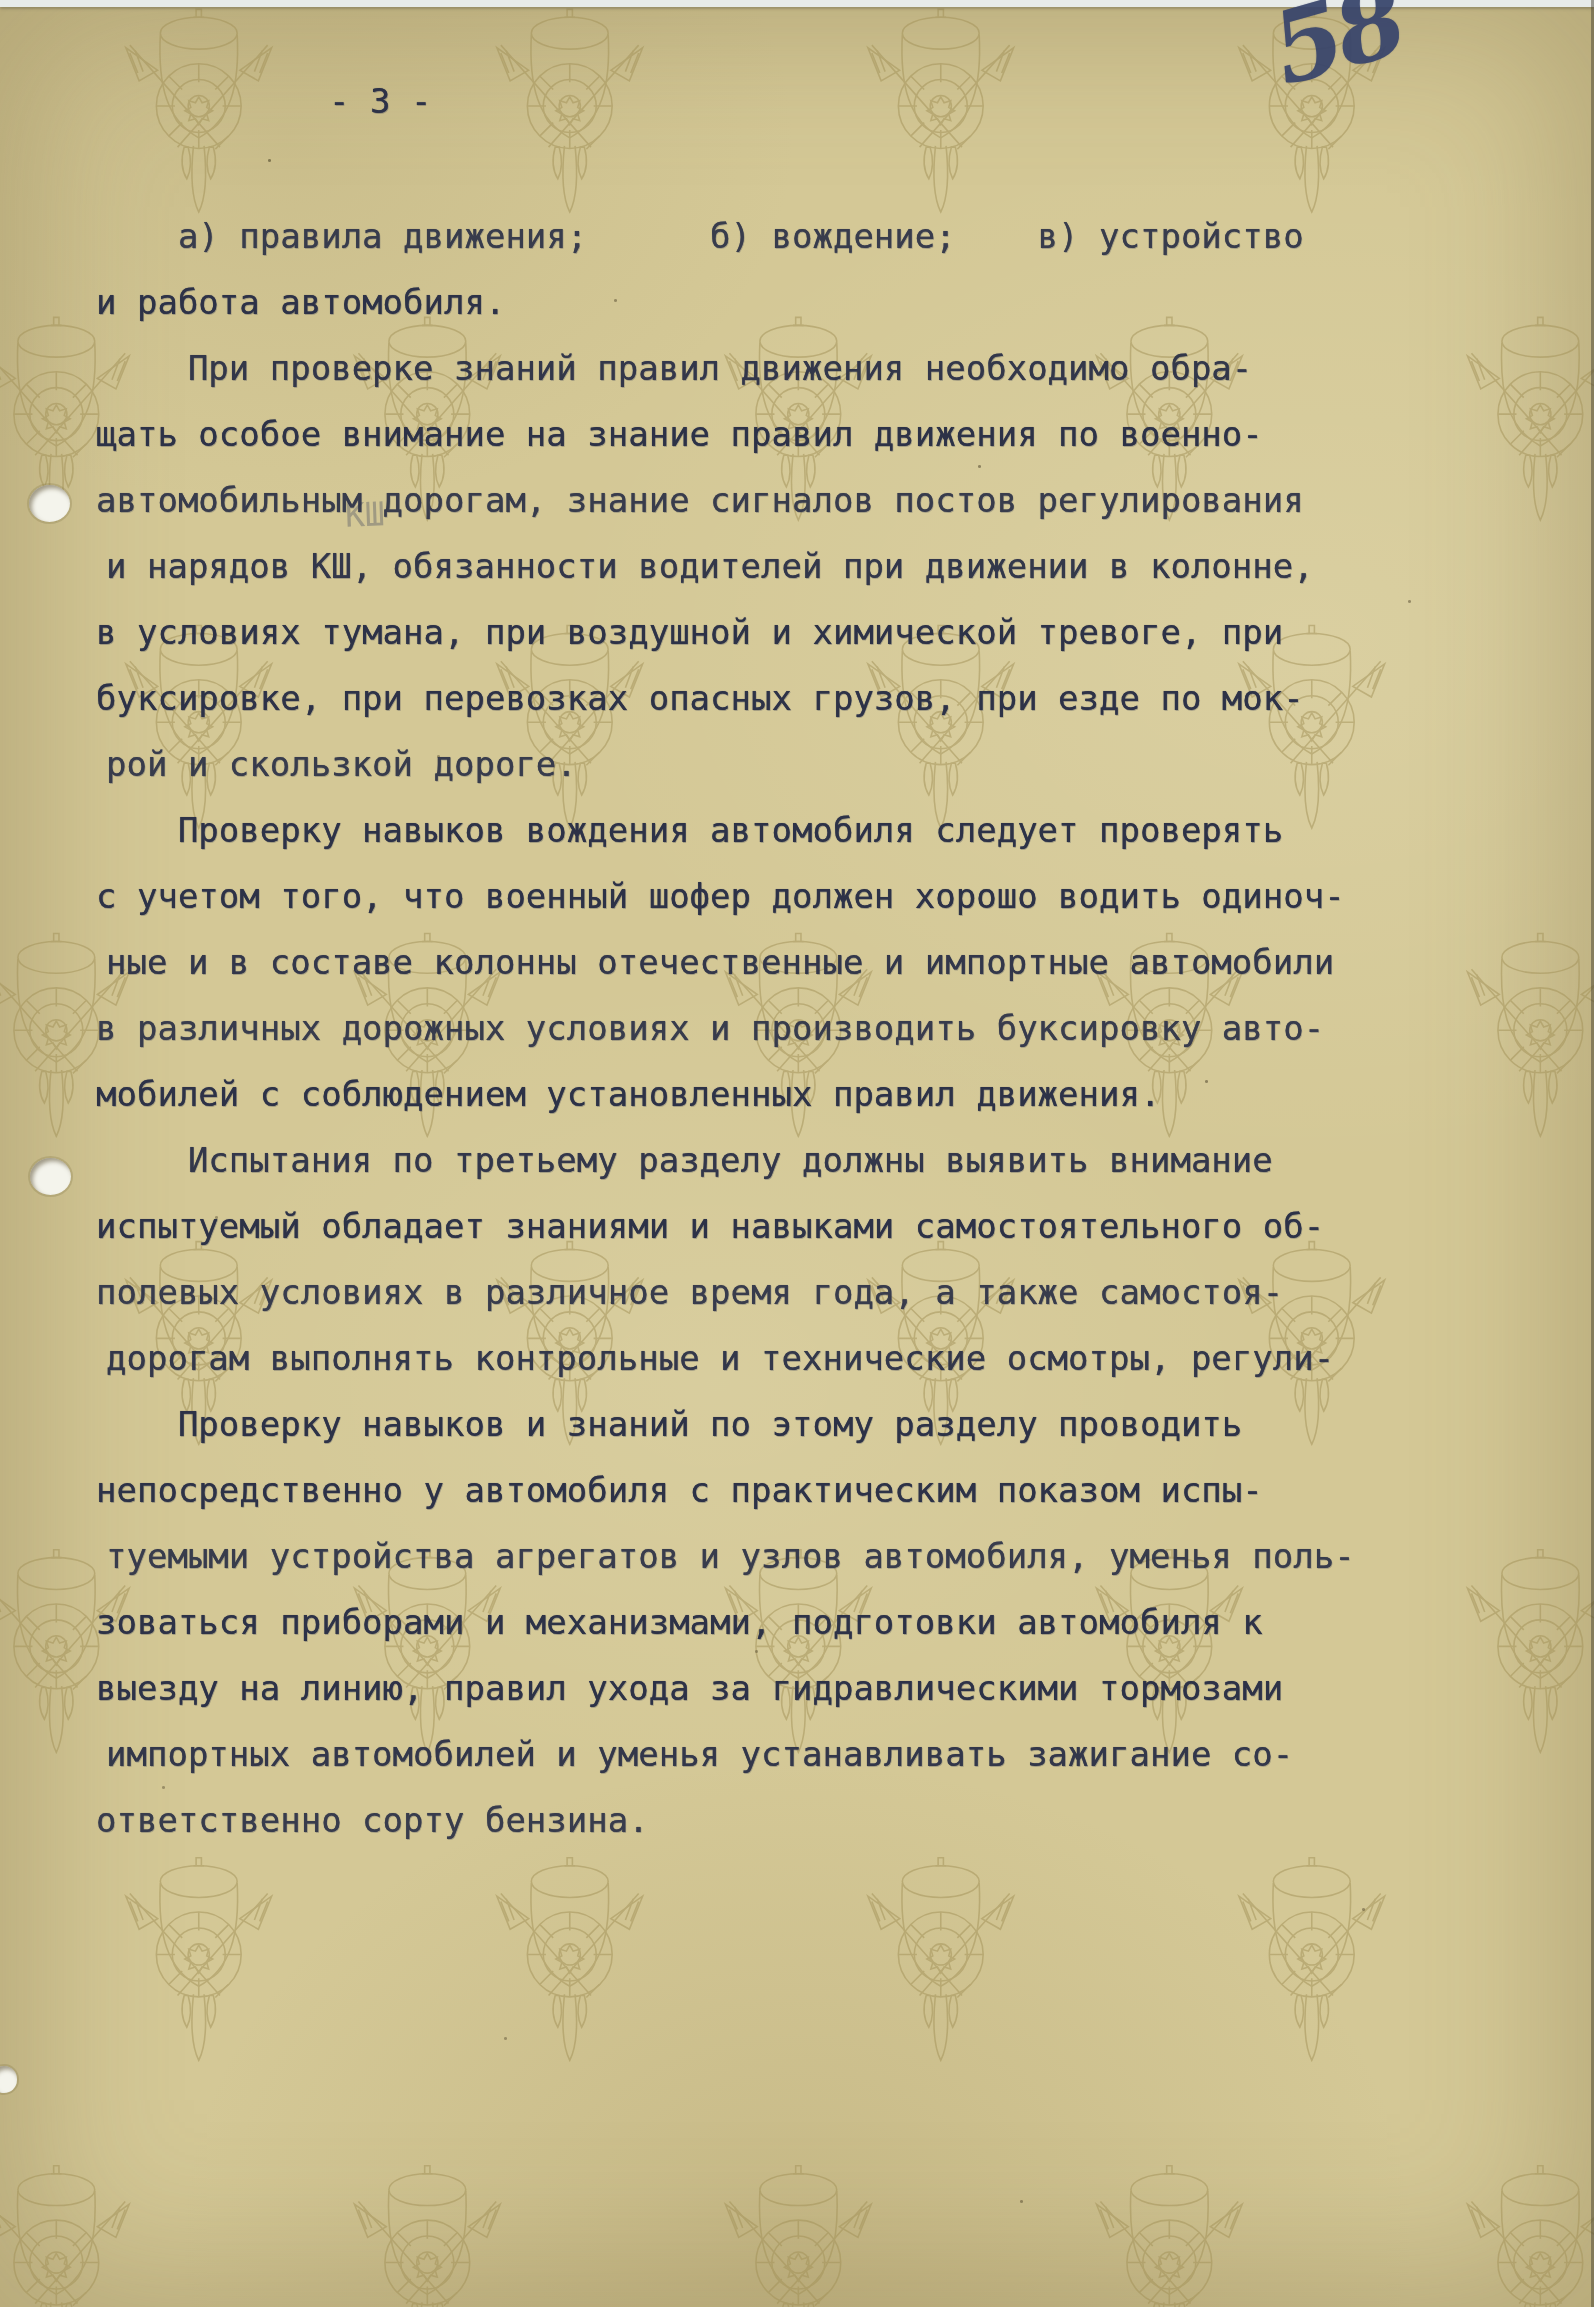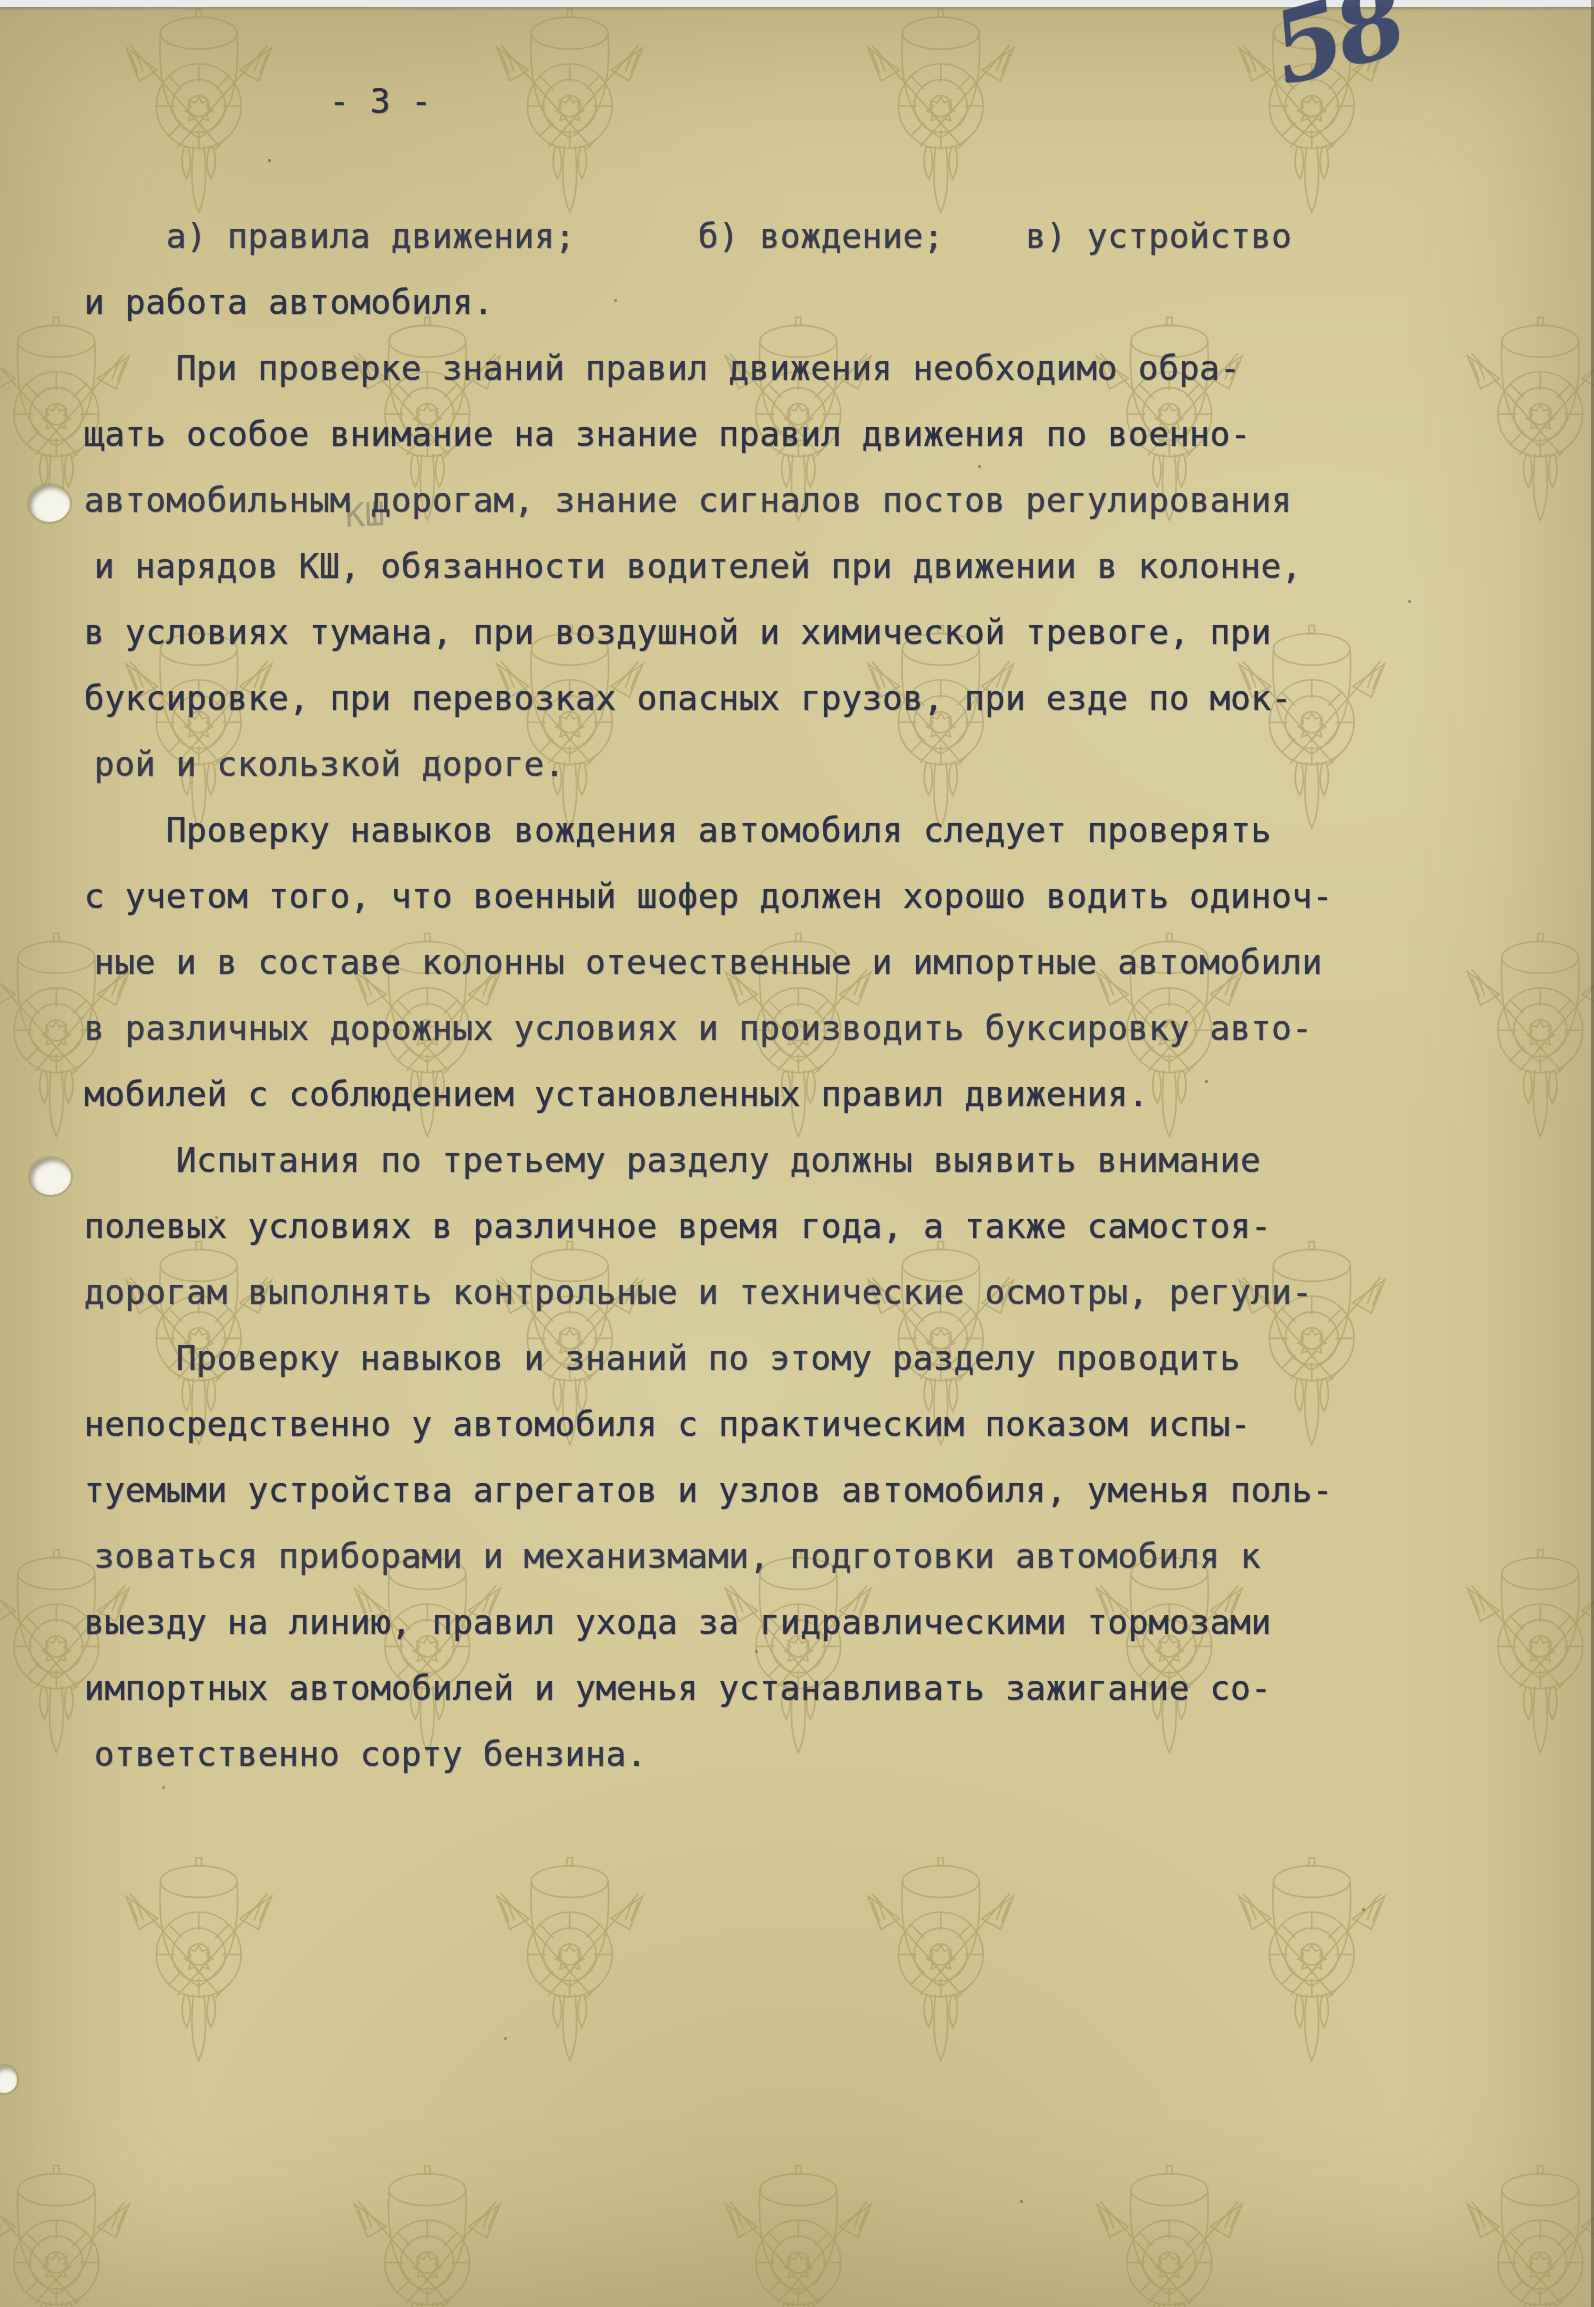--- a/index.html
+++ b/index.html
@@ -44,21 +44,21 @@
       1362px 1908px 0 rgba(70,60,35,.45),
       504px 2037px 0 rgba(70,60,35,.4),
       1020px 2200px 0 rgba(70,60,35,.45),
       162px 1786px 0 rgba(70,60,35,.4);}
   
   .pagenum{
     position:absolute;left:329px;top:68px;height:66px;line-height:66px;
     font-size:34px;color:#2d3247;white-space:pre;
     text-shadow:0 0 0.7px rgba(45,50,80,.85), 0.7px 0.7px 0 rgba(45,50,80,.25);}
   .text-block{
-    position:absolute;left:84px;top:203px;width:1405px;
+    position:absolute;left:96px;top:203px;width:1405px;
     font-size:34px;line-height:66px;color:#2d3247;
     text-shadow:0 0 0.7px rgba(45,50,80,.85), 0.7px 0.7px 0 rgba(45,50,80,.25);}
   .tline{height:66px;white-space:pre;}
   .tline:nth-child(3n){opacity:.96;margin-left:10px;}
   .tline:nth-child(4n+1){opacity:.93;}
   
   .folio{
     position:absolute;left:1273px;top:-18.6px;
     font-family:"DejaVu Serif", serif;font-style:italic;font-weight:700;
     font-size:99px;line-height:106px;letter-spacing:-5.3px;
@@ -156,20 +156,21 @@
     <div class="tline">и нарядов КШ, обязанности водителей при движении в колонне,</div>
     <div class="tline">в условиях тумана, при воздушной и химической тревоге, при</div>
     <div class="tline">буксировке, при перевозках опасных грузов, при езде по мок-</div>
     <div class="tline">рой и скользкой дороге.</div>
     <div class="tline">    Проверку навыков вождения автомобиля следует проверять</div>
     <div class="tline">с учетом того, что военный шофер должен хорошо водить одиноч-</div>
     <div class="tline">ные и в составе колонны отечественные и импортные автомобили</div>
     <div class="tline">в различных дорожных условиях и производить буксировку авто-</div>
     <div class="tline">мобилей с соблюдением установленных правил движения.</div>
     <div class="tline">    Испытания по третьему разделу должны выявить внимание</div>
+    <div class="tline">испытуемый обладает знаниями и навыками самостоятельного об-</div>
     <div class="tline">полевых условиях в различное время года, а также самостоя-</div>
     <div class="tline">дорогам выполнять контрольные и технические осмотры, регули-</div>
     <div class="tline">    Проверку навыков и знаний по этому разделу проводить</div>
     <div class="tline">непосредственно у автомобиля с практическим показом испы-</div>
     <div class="tline">туемыми устройства агрегатов и узлов автомобиля, уменья поль-</div>
     <div class="tline">зоваться приборами и механизмами, подготовки автомобиля к</div>
     <div class="tline">выезду на линию, правил ухода за гидравлическими тормозами</div>
     <div class="tline">импортных автомобилей и уменья устанавливать зажигание со-</div>
     <div class="tline">ответственно сорту бензина.</div>
   </div>

